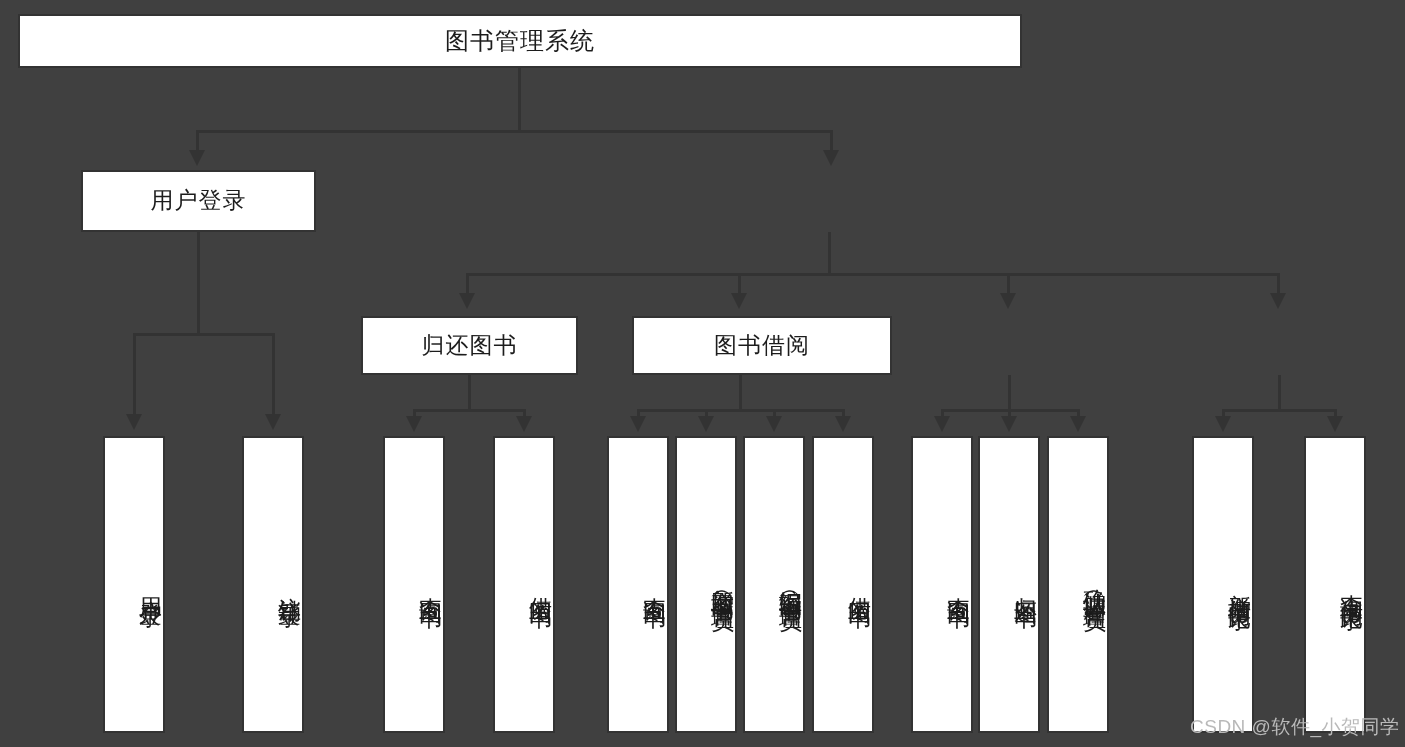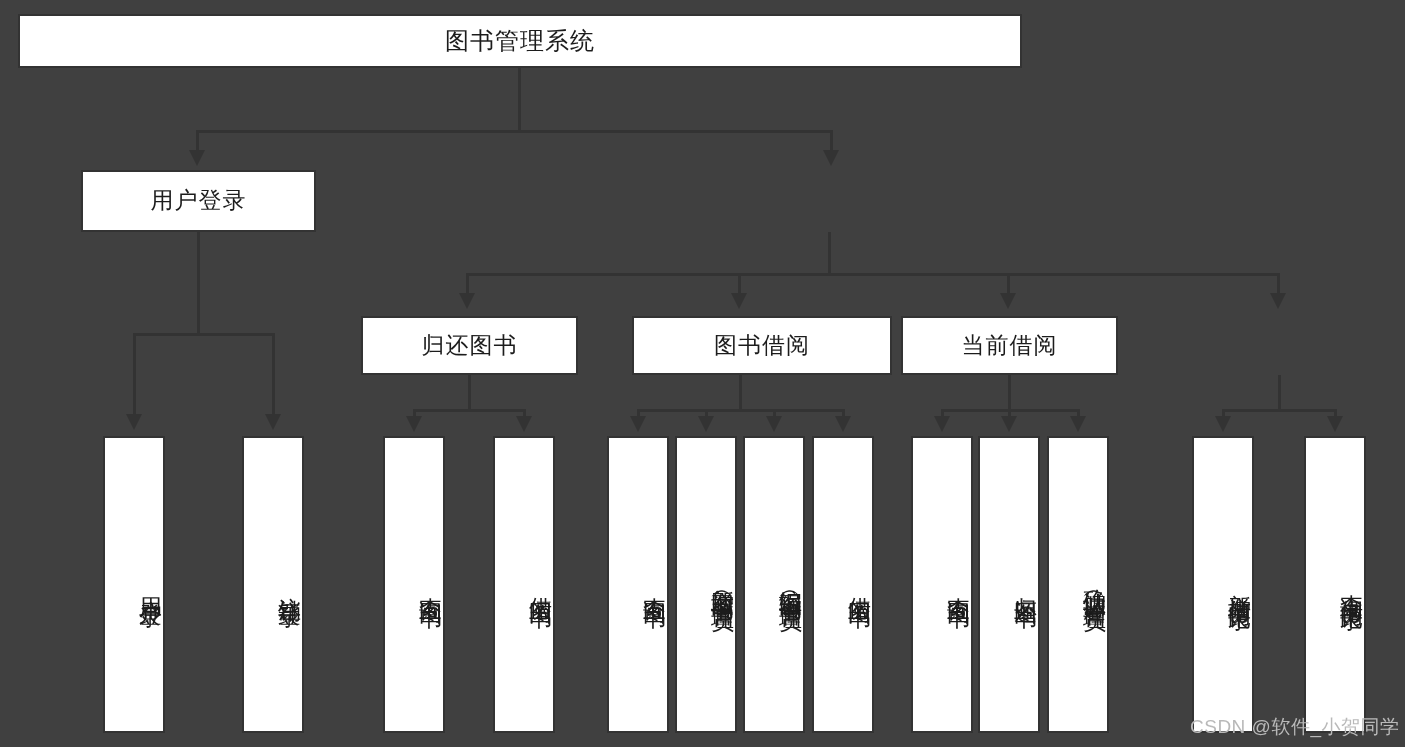--- a/index.html
+++ b/index.html
@@ -106,21 +106,20 @@
   <div class="arrow" style="left:459px;top:293px;"></div>
   <div class="ln lnv" style="left:738px;top:273px;width:3px;height:22px;"></div>
   <div class="arrow" style="left:731px;top:293px;"></div>
   <div class="ln lnv" style="left:1007px;top:273px;width:3px;height:22px;"></div>
   <div class="arrow" style="left:1000px;top:293px;"></div>
   <div class="ln lnv" style="left:1277px;top:273px;width:3px;height:22px;"></div>
   <div class="arrow" style="left:1270px;top:293px;"></div>
 
   <div class="node horiz" style="left:361px;top:316px;width:217px;height:59px;">归还图书</div>
   <div class="node horiz" style="left:632px;top:316px;width:260px;height:59px;">图书借阅</div>
-  <div class="node horiz" style="left:901px;top:316px;width:217px;height:59px;">当前借阅</div>
 
   <div class="ln lnv" style="left:468px;top:375px;width:3px;height:36px;"></div>
   <div class="ln lnh" style="left:413px;top:409px;width:113px;height:3px;"></div>
   <div class="ln lnv" style="left:413px;top:409px;width:3px;height:9px;"></div>
   <div class="arrow" style="left:406px;top:416px;"></div>
   <div class="ln lnv" style="left:523px;top:409px;width:3px;height:9px;"></div>
   <div class="arrow" style="left:516px;top:416px;"></div>
 
   <div class="ln lnv" style="left:739px;top:375px;width:3px;height:36px;"></div>
   <div class="ln lnh" style="left:637px;top:409px;width:208px;height:3px;"></div>

